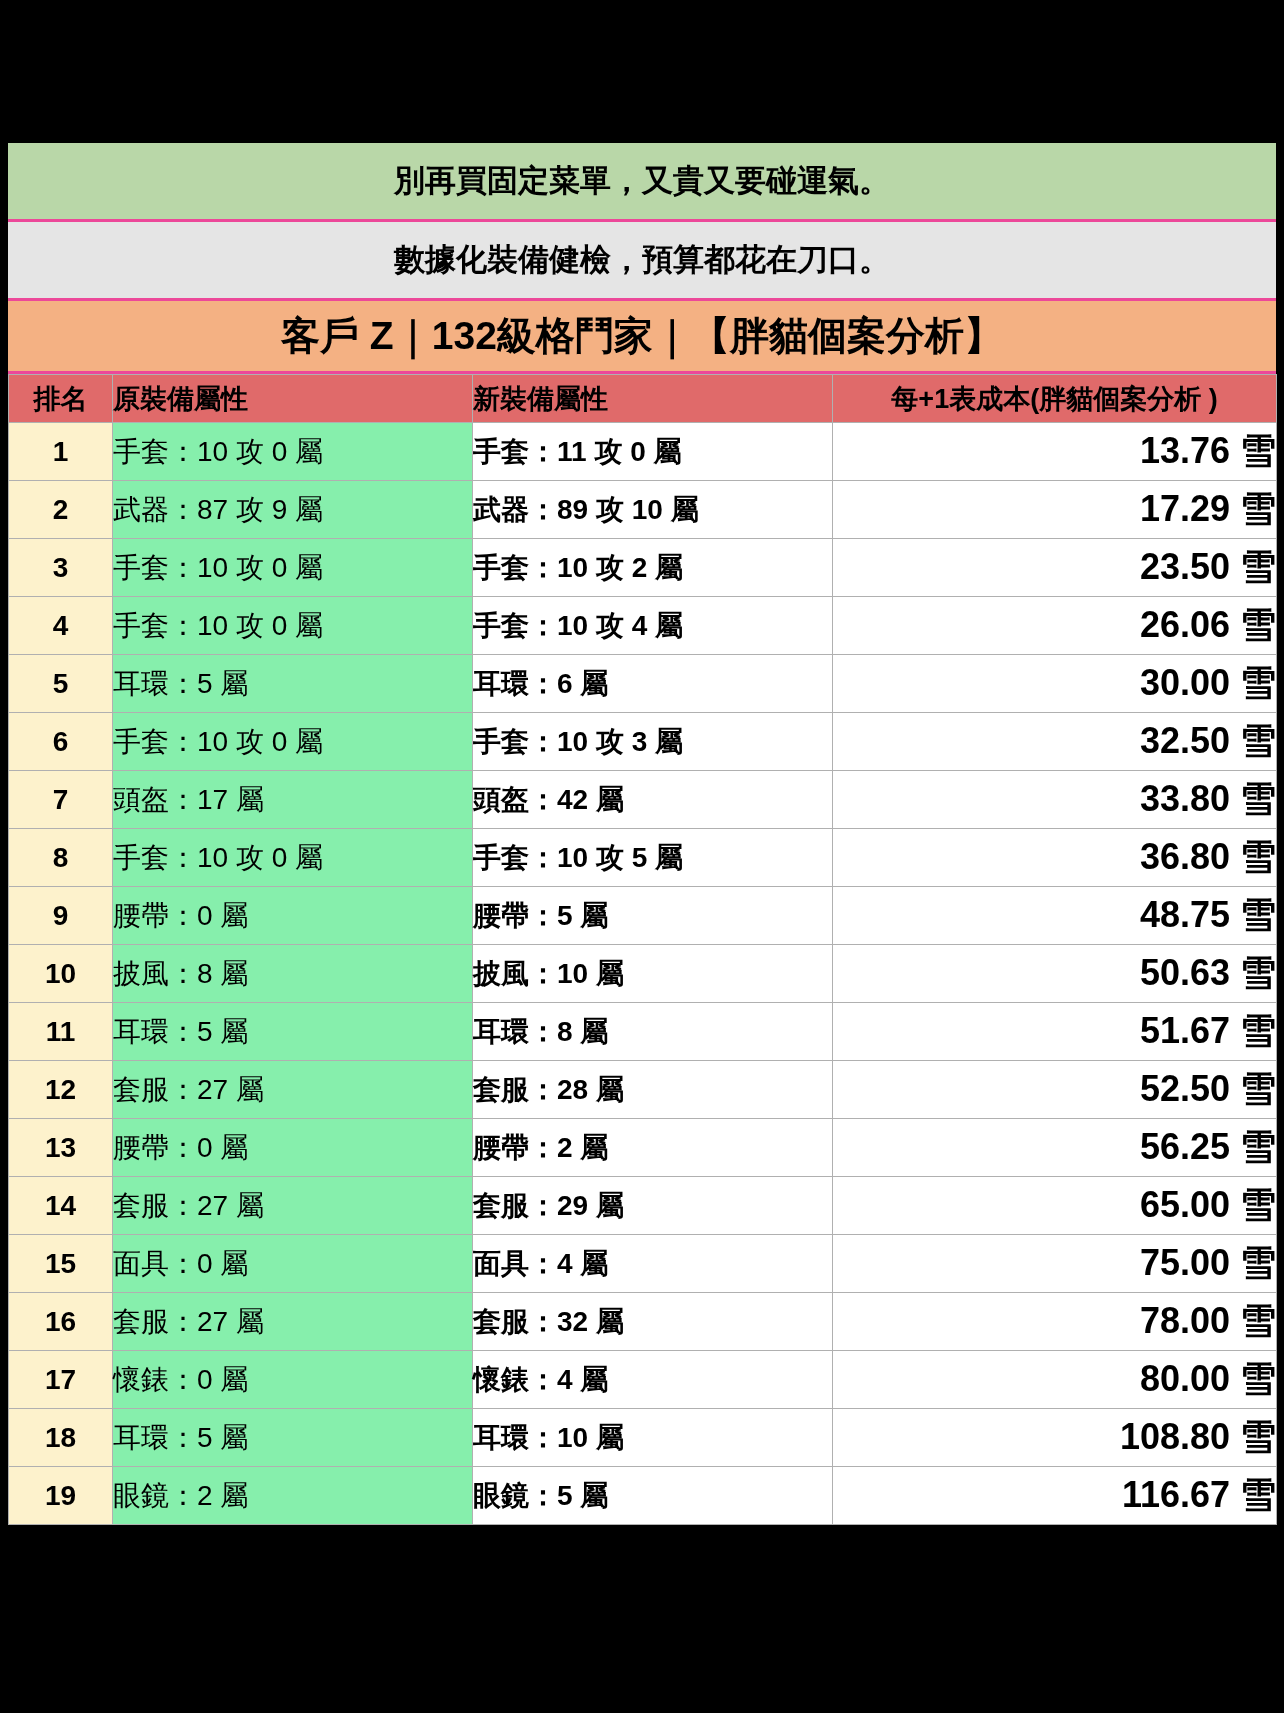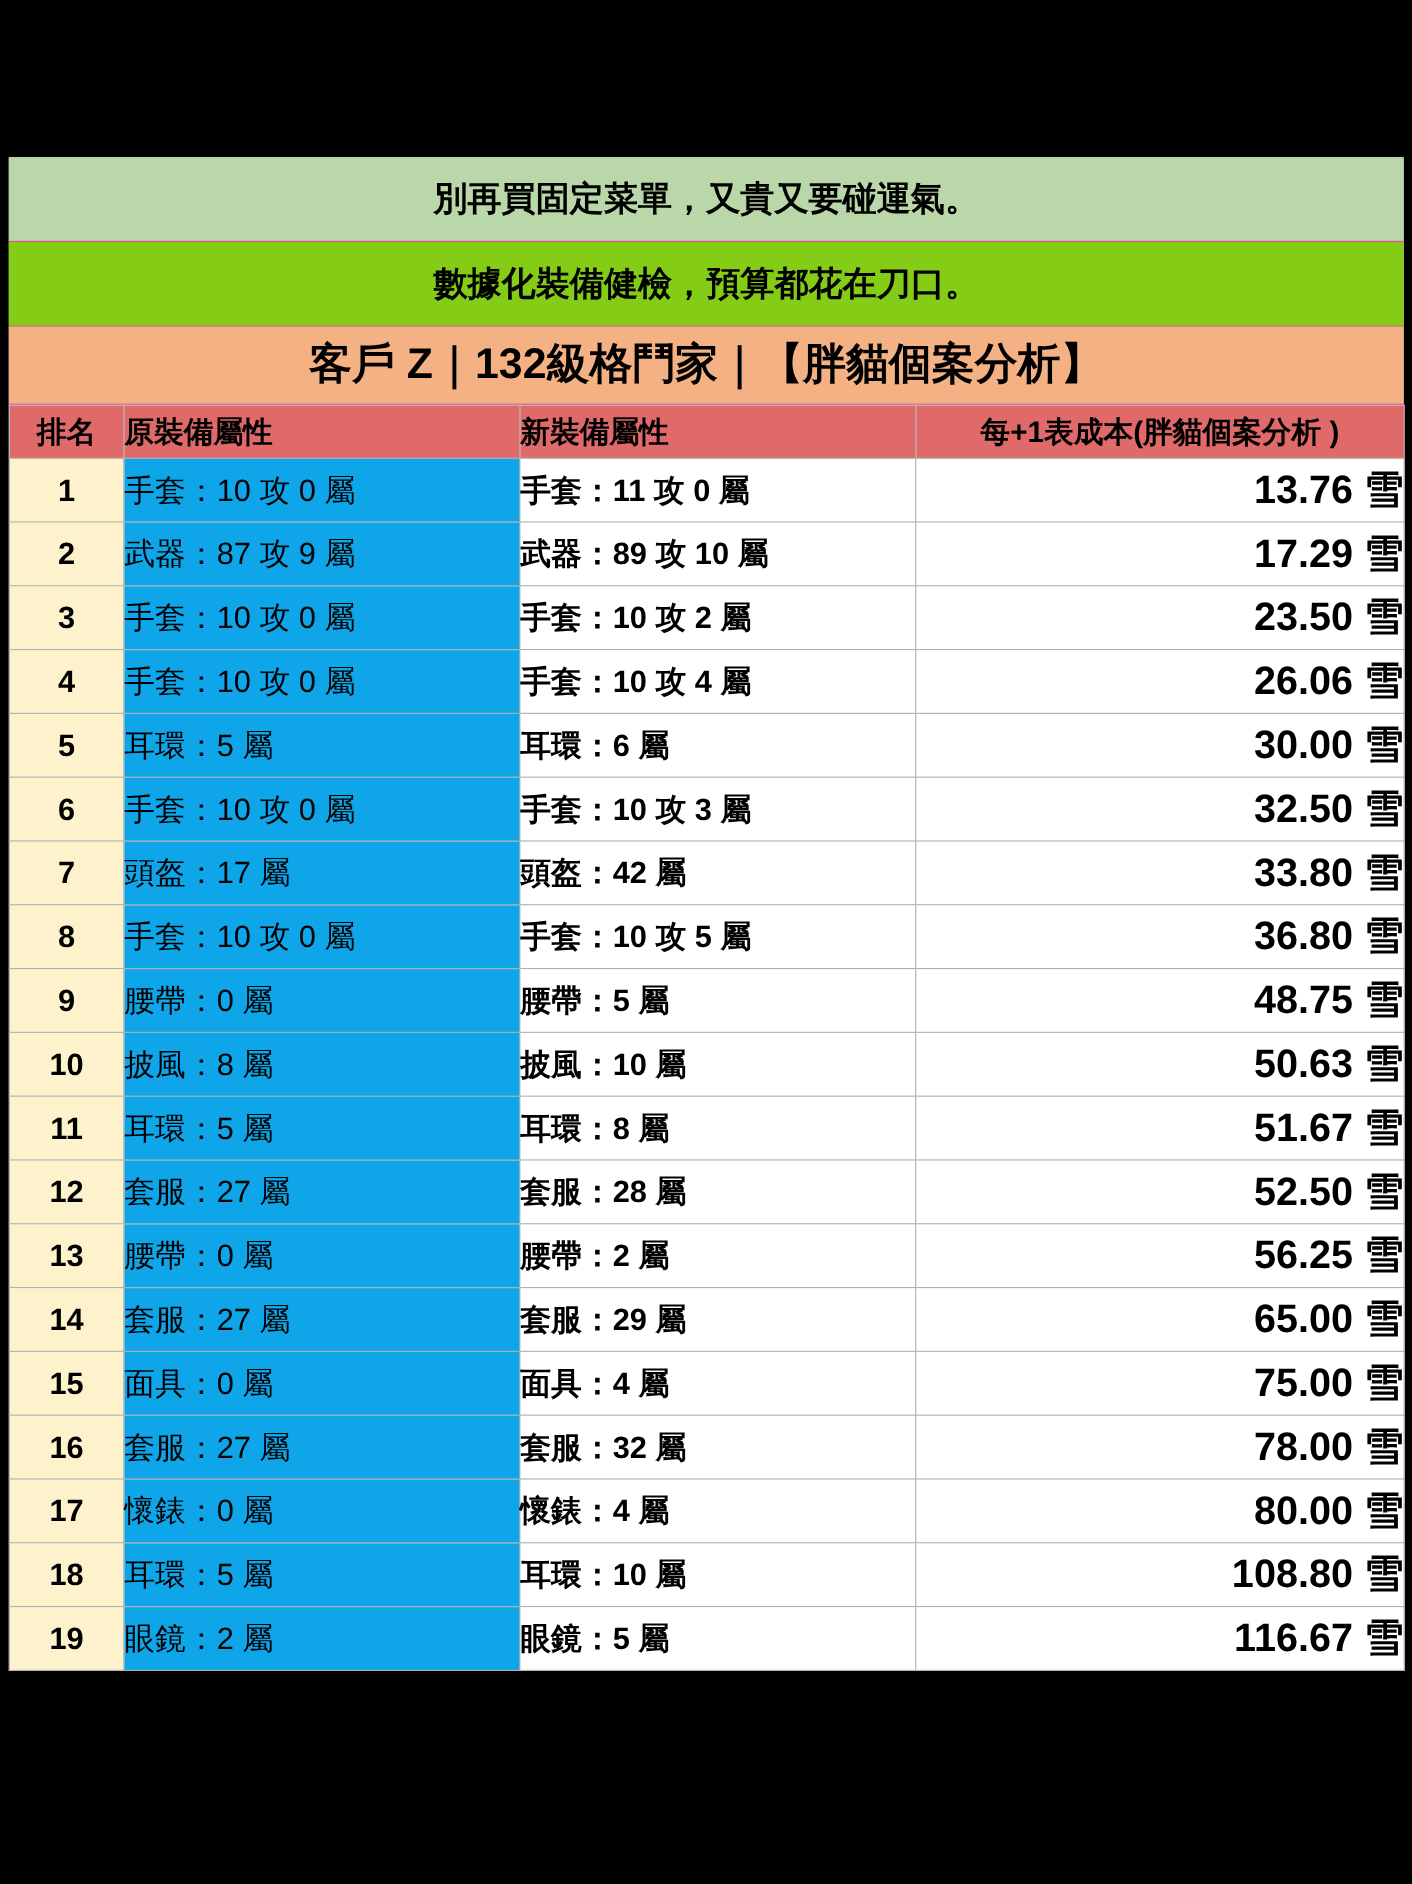--- a/index.html
+++ b/index.html
@@ -25,31 +25,31 @@
     position: absolute;
     left: 8px;
     top: 143px;
     width: 1268px;
     background: #ffffff;
   }
   .banner {
     text-align: center;
     font-weight: bold;
     color: #000000;
-    border-bottom: 1px solid #ec4899;
+    border-bottom: 3px solid #ec4899;
     box-sizing: border-box;
   }
   .banner-1 {
     background: #b9d7a8;
     font-size: 31px;
     line-height: 31px;
     padding: 22px 0 23px 0;
   }
   .banner-2 {
-    background: #84cc16;
+    background: #e5e5e5;
     font-size: 31px;
     line-height: 31px;
     padding: 22px 0 23px 0;
   }
   .banner-3 {
     background: #f4b183;
     font-size: 39px;
     line-height: 31px;
     padding: 19px 0 20px 0;
   }
@@ -82,21 +82,21 @@
 
   td.rank {
     background: #fdf2cc;
     text-align: center;
     font-size: 28px;
     font-weight: bold;
     color: #000000;
     height: 58px;
   }
   td.old {
-    background: #0ea5e9;
+    background: #86efac;
     font-size: 28px;
     color: #000000;
     padding-left: 14px;
     height: 58px;
     white-space: nowrap;
   }
   td.new {
     background: #ffffff;
     font-size: 28px;
     font-weight: bold;

